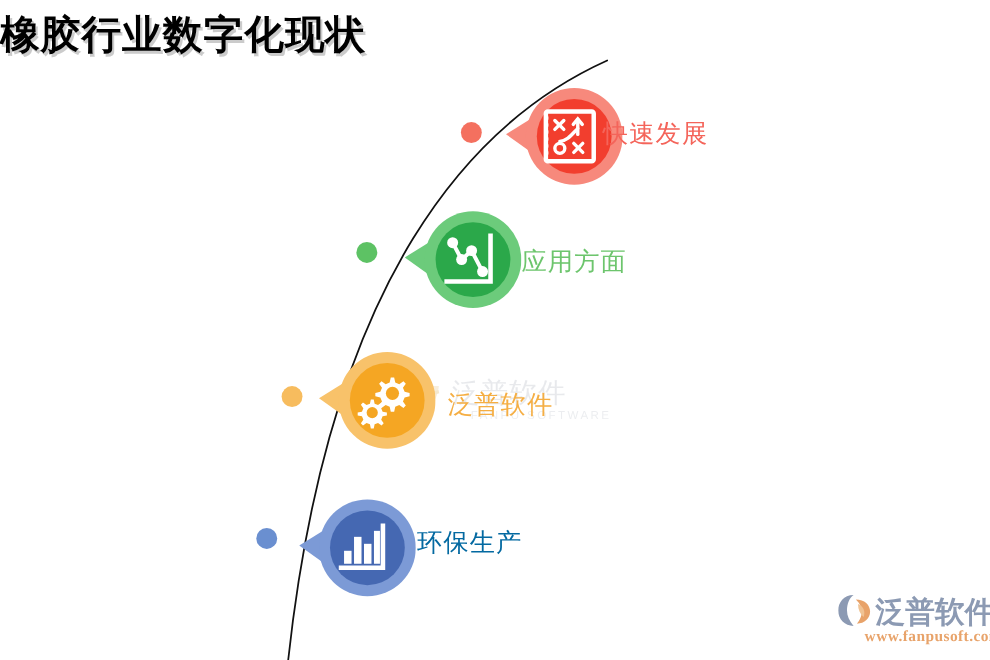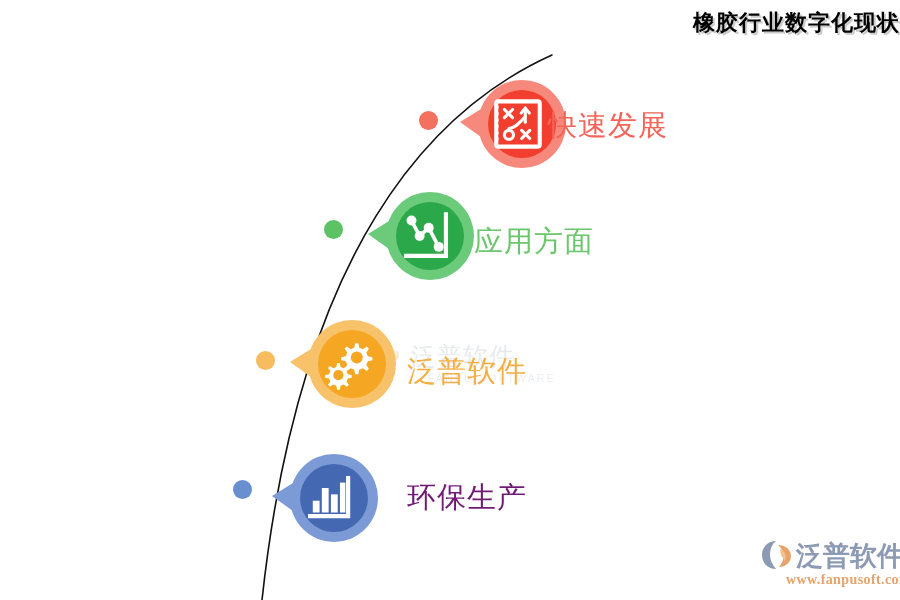--- a/index.html
+++ b/index.html
@@ -15,23 +15,23 @@
     overflow: hidden;
     font-family: "Liberation Serif", "DejaVu Serif", serif;
   }
 
   
   #title {
     position: absolute;
     top: 8px;
     left: 0;
     width: 900px;
-    text-align: right;
-    font-family: "Liberation Serif", "DejaVu Serif", serif;
-    font-size: 22px;
+    text-align: left;
+    font-family: "Liberation Serif", "DejaVu Serif", serif;
+    font-size: 36px;
     font-weight: bold;
     color: #000000;
     letter-spacing: 1px;
     text-shadow: 2px 2px 0 rgba(160,160,160,0.55);
     white-space: nowrap;
   }
 
   
   #arc-layer {
     position: absolute;
@@ -93,21 +93,21 @@
   }
   .dot {
     position: absolute;
     width: 19px;
     height: 19px;
     border-radius: 50%;
   }
   .label {
     position: absolute;
     font-family: "Liberation Serif", "DejaVu Serif", serif;
-    font-size: 29px;
+    font-size: 23px;
     white-space: nowrap;
     letter-spacing: 1px;
   }
 
   
   #brand {
     position: absolute;
     left: 762px;
     top: 538px;
     width: 132px;
@@ -251,21 +251,21 @@
     <svg class="pin-icon" style="left:301px; top:469px;" viewBox="0 0 64 64" xmlns="http://www.w3.org/2000/svg">
       <path d="M52 10 L52 52 L10 52" fill="none" stroke="#ffffff" stroke-width="4.6" stroke-linecap="square"></path>
       <g fill="#ffffff">
         <rect x="13" y="35" width="7.5" height="13"></rect>
         <rect x="23" y="21" width="7.5" height="27"></rect>
         <rect x="33" y="28" width="7.5" height="20"></rect>
         <rect x="43" y="15" width="6" height="33"></rect>
       </g>
     </svg>
 
-    <div class="label" style="left:379px; top:478px; color:#701a75;margin-left:28px;">环保生产</div>
+    <div class="label" style="left:379px; top:478px; color:#0369a1;">环保生产</div>
   </div>
 
   <div id="brand">
     <svg class="brand-mark" viewBox="0 0 32 30" xmlns="http://www.w3.org/2000/svg">
       <path d="M14 1 C5 1, 0 8, 0 15 C0 23, 6 29, 14 29 C10 24, 8 20, 8 15 C8 9, 10 4, 14 1 Z" fill="#8c9ab3"></path>
       <path d="M16 5 C24 5, 29 10, 29 16 C29 22, 24 27, 17 27 C21 22, 22 18, 21 13 C20 9, 18 7, 16 5 Z" fill="#e8a36a"></path>
       <path d="M18 9 C23 11, 25 16, 23 21 C20 18, 18 14, 18 9 Z" fill="#f0c394"></path>
     </svg>
     <div class="brand-name">泛普软件</div>
     <div class="brand-url">www.fanpusoft.com</div>

